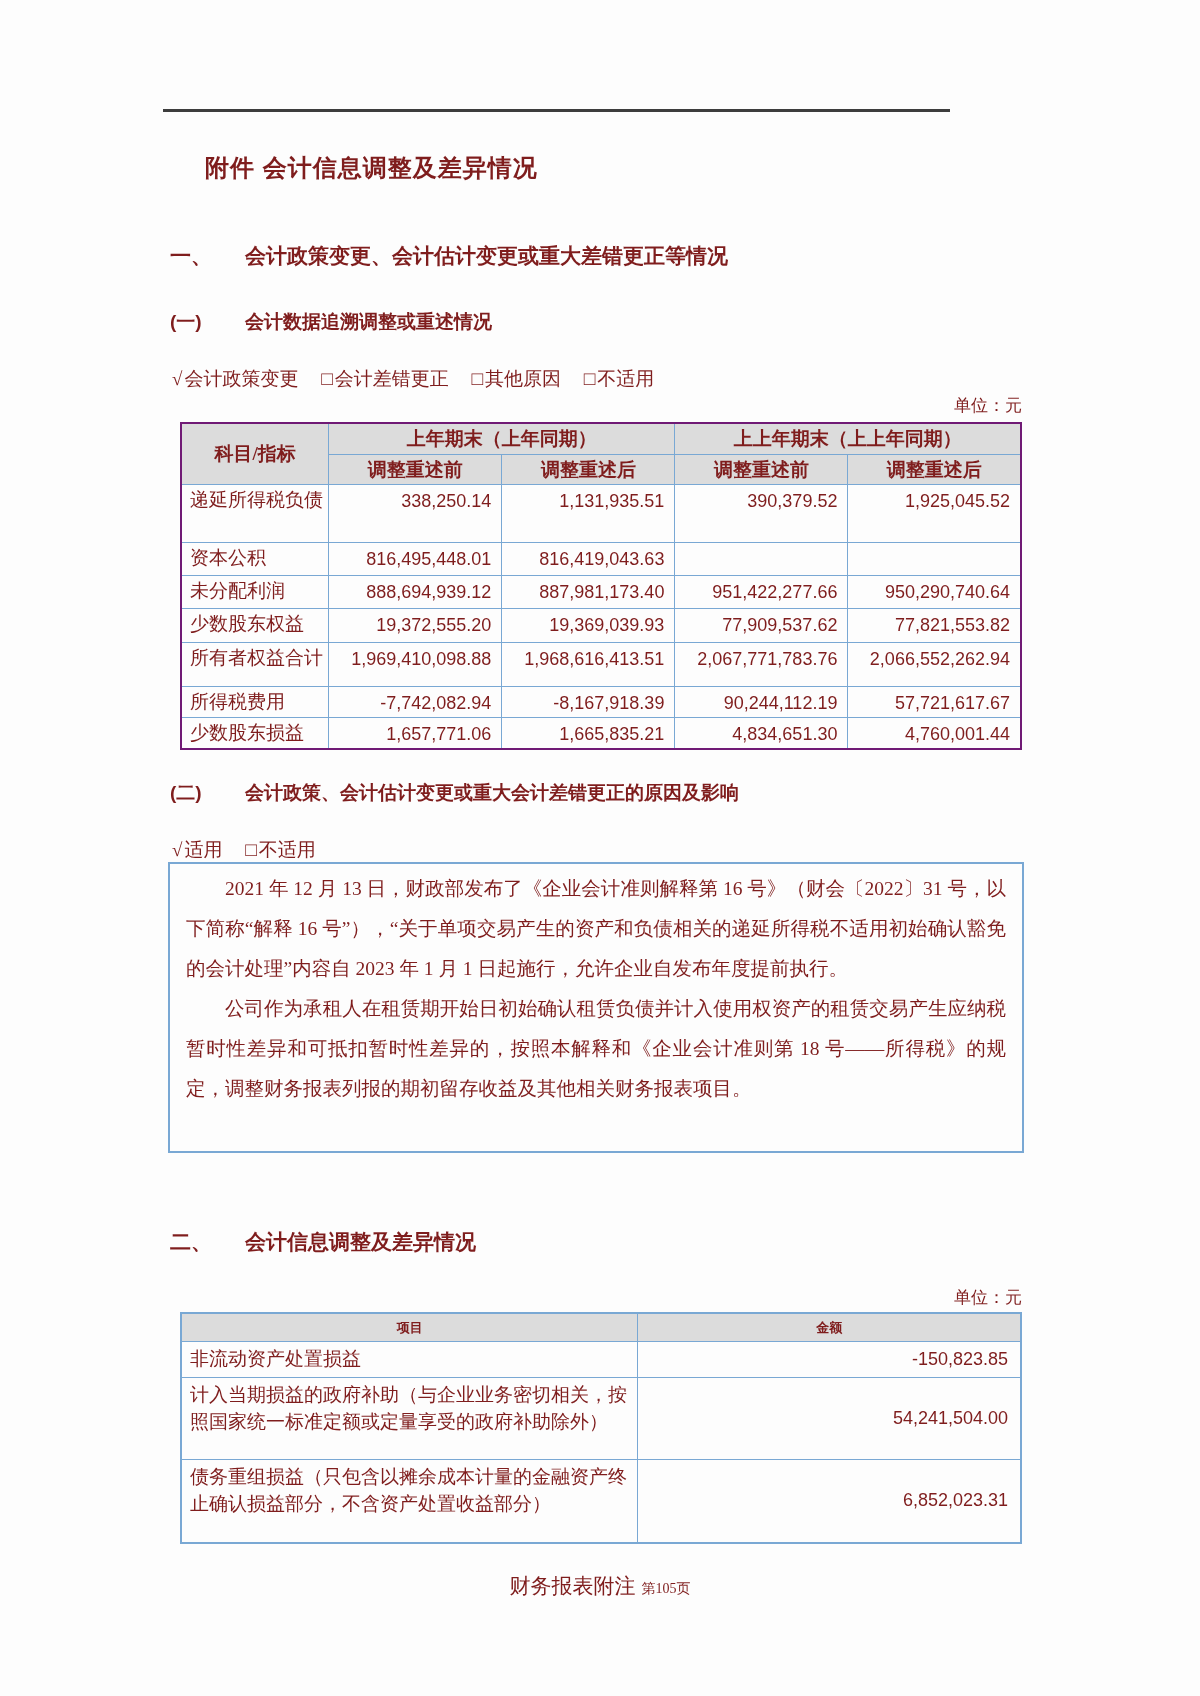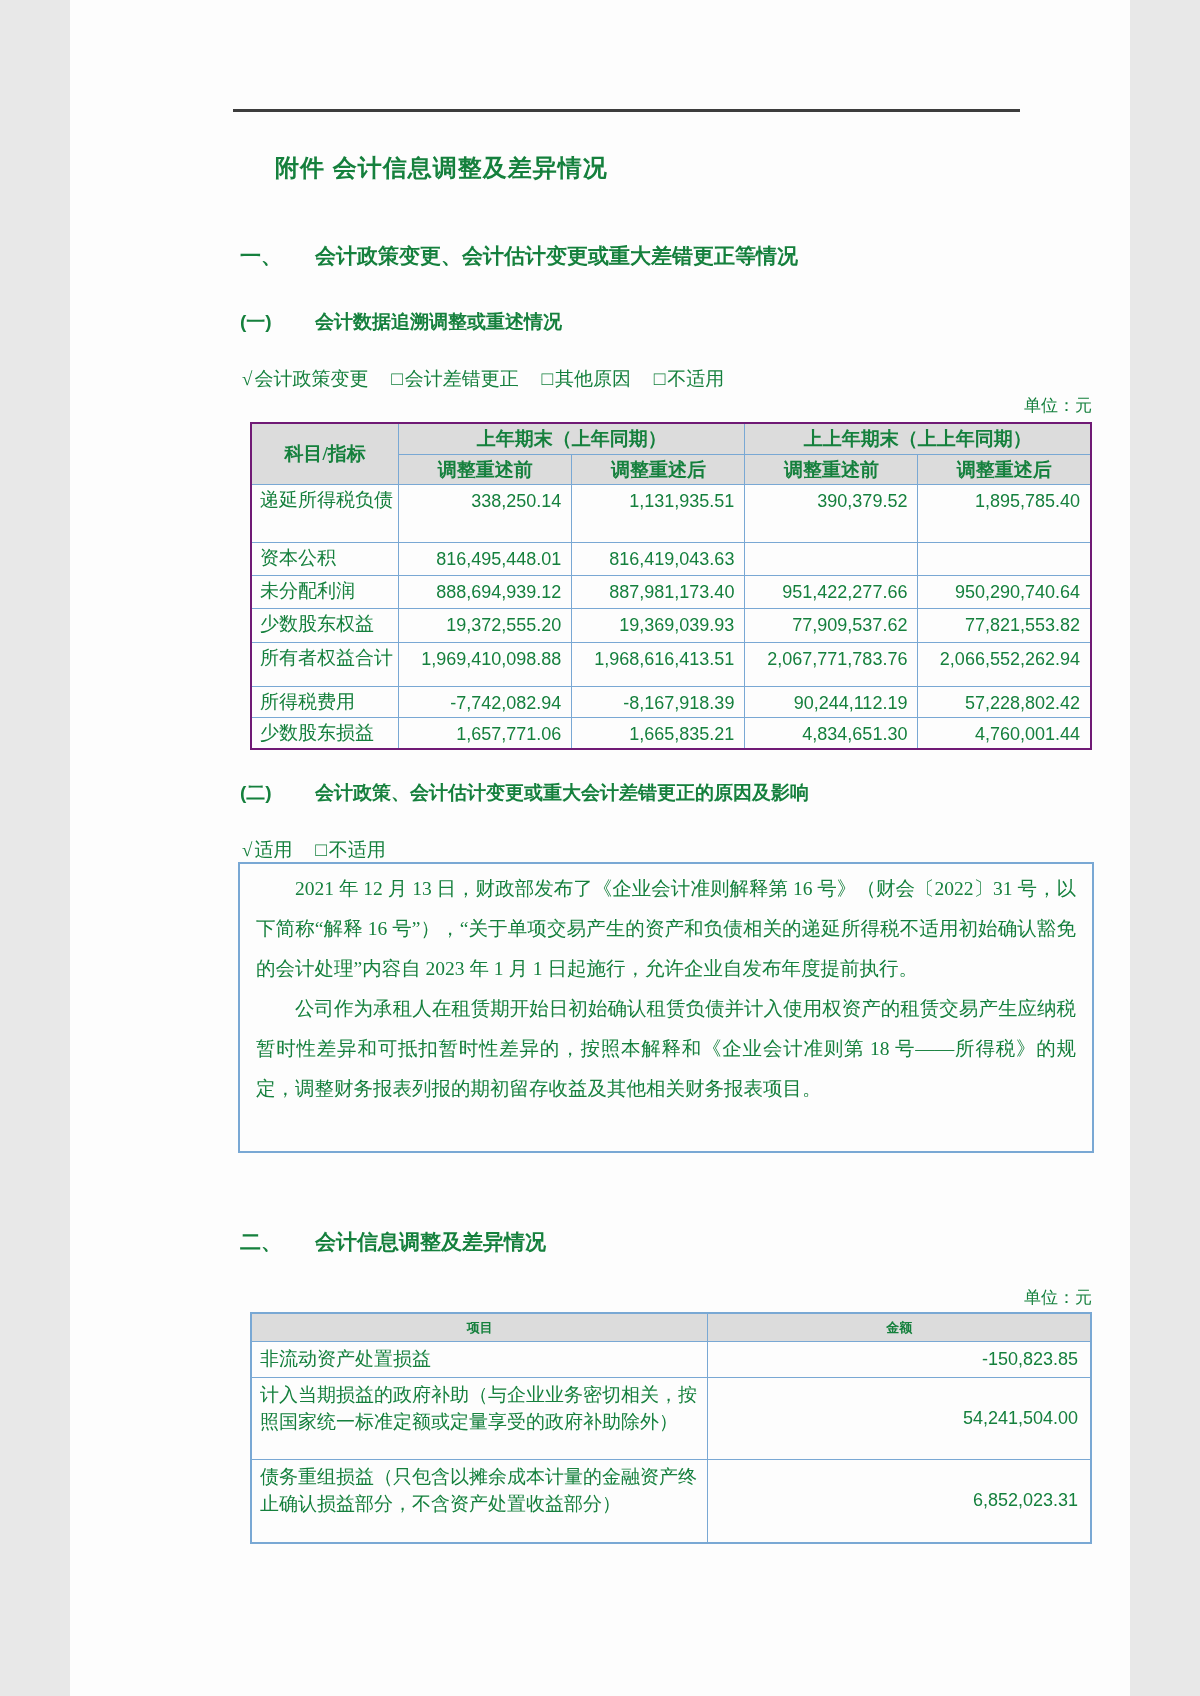--- a/index.html
+++ b/index.html
@@ -1,18 +1,18 @@
 <!DOCTYPE html>
 <html><head>
 <meta charset="utf-8">
 <style>
   html,body{margin:0;padding:0;background:#e8e8e8;}
   #page{
-    position:relative;width:1060px;height:1696px;margin:0 auto;
-    background:#fdfdfd;color:#15803d;
+    position:relative;width:1200px;height:1696px;margin:0 auto;
+    background:#fdfdfd;color:#7f1d1d;
     font-family:"Liberation Serif", serif;
     overflow:hidden;
   }
   .abs{position:absolute;}
   .rule{left:163px;top:109px;width:787px;height:3px;background:#3d3d3d;}
   .doc-title{left:205px;top:152px;font-family:"Liberation Sans",sans-serif;
     font-weight:bold;font-size:24px;letter-spacing:1px;}
   .h2{font-family:"Liberation Sans",sans-serif;font-weight:bold;display:flex;}
   .h2 .hno{display:inline-block;width:75px;flex:0 0 75px;}
   .sec1{left:170px;top:242px;font-size:21px;width:860px;}
@@ -109,21 +109,21 @@
         <th>调整重述前</th>
         <th>调整重述后</th>
       </tr>
     </thead>
     <tbody>
       <tr class="h58">
         <td class="lbl">递延所得税负债</td>
         <td class="num">338,250.14</td>
         <td class="num">1,131,935.51</td>
         <td class="num">390,379.52</td>
-        <td class="num">1,895,785.40</td>
+        <td class="num">1,925,045.52</td>
       </tr>
       <tr class="h33">
         <td class="lbl">资本公积</td>
         <td class="num">816,495,448.01</td>
         <td class="num">816,419,043.63</td>
         <td class="num"></td>
         <td class="num"></td>
       </tr>
       <tr class="h33">
         <td class="lbl">未分配利润</td>
@@ -144,21 +144,21 @@
         <td class="num">1,969,410,098.88</td>
         <td class="num">1,968,616,413.51</td>
         <td class="num">2,067,771,783.76</td>
         <td class="num">2,066,552,262.94</td>
       </tr>
       <tr class="h30">
         <td class="lbl">所得税费用</td>
         <td class="num">-7,742,082.94</td>
         <td class="num">-8,167,918.39</td>
         <td class="num">90,244,112.19</td>
-        <td class="num">57,228,802.42</td>
+        <td class="num">57,721,617.67</td>
       </tr>
       <tr class="h30">
         <td class="lbl">少数股东损益</td>
         <td class="num">1,657,771.06</td>
         <td class="num">1,665,835.21</td>
         <td class="num">4,834,651.30</td>
         <td class="num">4,760,001.44</td>
       </tr>
     </tbody>
   </table>
@@ -205,14 +205,17 @@
         <td class="item">计入当期损益的政府补助（与企业业务密切相关，按照国家统一标准定额或定量享受的政府补助除外）</td>
         <td class="amt">54,241,504.00</td>
       </tr>
       <tr class="h83">
         <td class="item">债务重组损益（只包含以摊余成本计量的金融资产终止确认损益部分，不含资产处置收益部分）</td>
         <td class="amt">6,852,023.31</td>
       </tr>
     </tbody>
   </table>
 
+  <div class="abs footer">
+    <span class="flabel">财务报表附注</span><span class="fpage">第105页</span>
+  </div>
 
 </div>
 
 </body></html>

